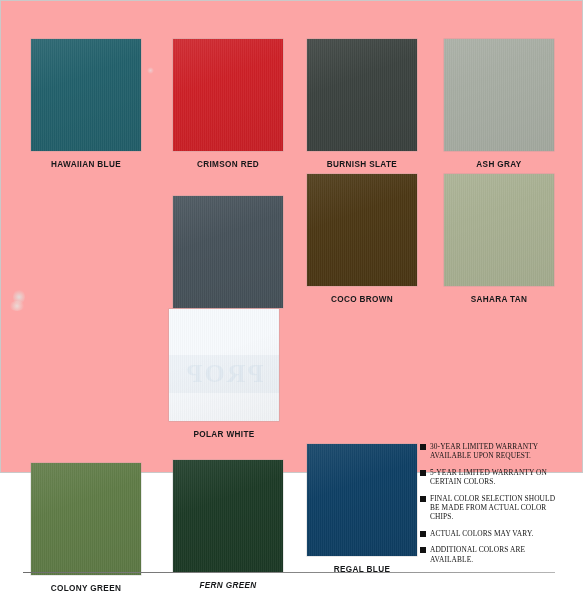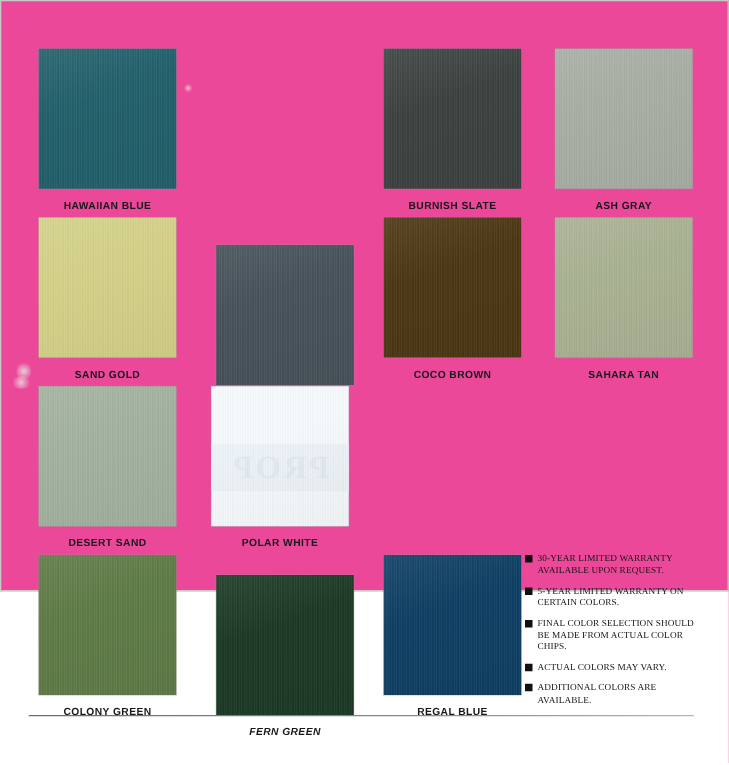--- a/index.html
+++ b/index.html
@@ -11,21 +11,21 @@
     height: 612px;
     background: #ffffff;
     font-family: "Liberation Sans", sans-serif;
     overflow: hidden;
   }
 
   #page {
     position: relative;
     width: 583px;
     height: 473px;
-    background: #ec4899;
+    background: #fca5a5;
     box-sizing: border-box;
     border: 1px solid #c9c9c9;
   }
 
   
   .grid {
     position: absolute;
     left: 0;
     top: 0;
     width: 583px;
@@ -168,70 +168,64 @@
 
 <div id="page">
 
   <div class="grid" id="swatch-grid">
       <div class="cell" style="left: 30px; top: 38px;">
         <div class="chip" style="background: rgb(34, 96, 107);">
           <div class="chip-sheen"></div>
         </div>
         <div class="chip-label">HAWAIIAN BLUE</div>
       </div>
+      <div class="cell" style="left: 172px; top: 38px;">
+        <div class="chip" style="background: rgb(205, 32, 39);">
+          <div class="chip-sheen"></div>
+        </div>
+        <div class="chip-label">CRIMSON RED</div>
+      </div>
       <div class="cell" style="left: 306px; top: 38px;">
         <div class="chip" style="background: rgb(59, 66, 63);">
           <div class="chip-sheen"></div>
         </div>
         <div class="chip-label">BURNISH SLATE</div>
       </div>
       <div class="cell" style="left: 443px; top: 38px;">
         <div class="chip" style="background: rgb(167, 173, 163);">
           <div class="chip-sheen"></div>
         </div>
         <div class="chip-label">ASH GRAY</div>
       </div>
-      <div class="cell" style="left: 30px; top: 173px;">
-        <div class="chip" style="background: rgb(212, 209, 137);">
-          <div class="chip-sheen"></div>
-        </div>
-        <div class="chip-label">SAND GOLD</div>
-      </div>
       <div class="cell" style="left: 172px; top: 173px; margin-top: 22px;">
         <div class="chip" style="background: rgb(70, 82, 90);">
           <div class="chip-sheen"></div>
         </div>
         <div class="chip-label">CHARCOAL GRAY</div>
       </div>
       <div class="cell" style="left: 443px; top: 173px;">
         <div class="chip" style="background: rgb(168, 176, 146);">
           <div class="chip-sheen"></div>
         </div>
         <div class="chip-label">SAHARA TAN</div>
       </div>
       <div class="cell" style="left: 306px; top: 173px;">
         <div class="chip" style="background: rgb(75, 55, 20);">
           <div class="chip-sheen"></div>
         </div>
         <div class="chip-label">COCO BROWN</div>
-      </div>
-      <div class="cell" style="left: 30px; top: 308px;">
-        <div class="chip" style="background: rgb(163, 178, 160);">
-          <div class="chip-sheen"></div>
-        </div>
-        <div class="chip-label">DESERT SAND</div>
       </div>
       <div class="cell" style="left: 168px; top: 308px;">
         <div class="chip" style="background: rgb(247, 250, 253);">
           <div class="ghost">PROP</div>
           <div class="chip-sheen"></div>
         </div>
         <div class="chip-label">POLAR WHITE</div>
       </div>
-      <div class="cell" style="left: 30px; top: 443px;">
+      <div class="cell" style="left: 30px; top: 462px;">
         <div class="chip" style="background: rgb(95, 123, 70);">
           <div class="chip-sheen"></div>
         </div>
         <div class="chip-label">COLONY GREEN</div>
       </div>
       <div class="cell" style="left: 172px; top: 459px; font-style: italic;">
         <div class="chip" style="background: rgb(28, 58, 38);">
           <div class="chip-sheen"></div>
         </div>
         <div class="chip-label">FERN GREEN</div>

